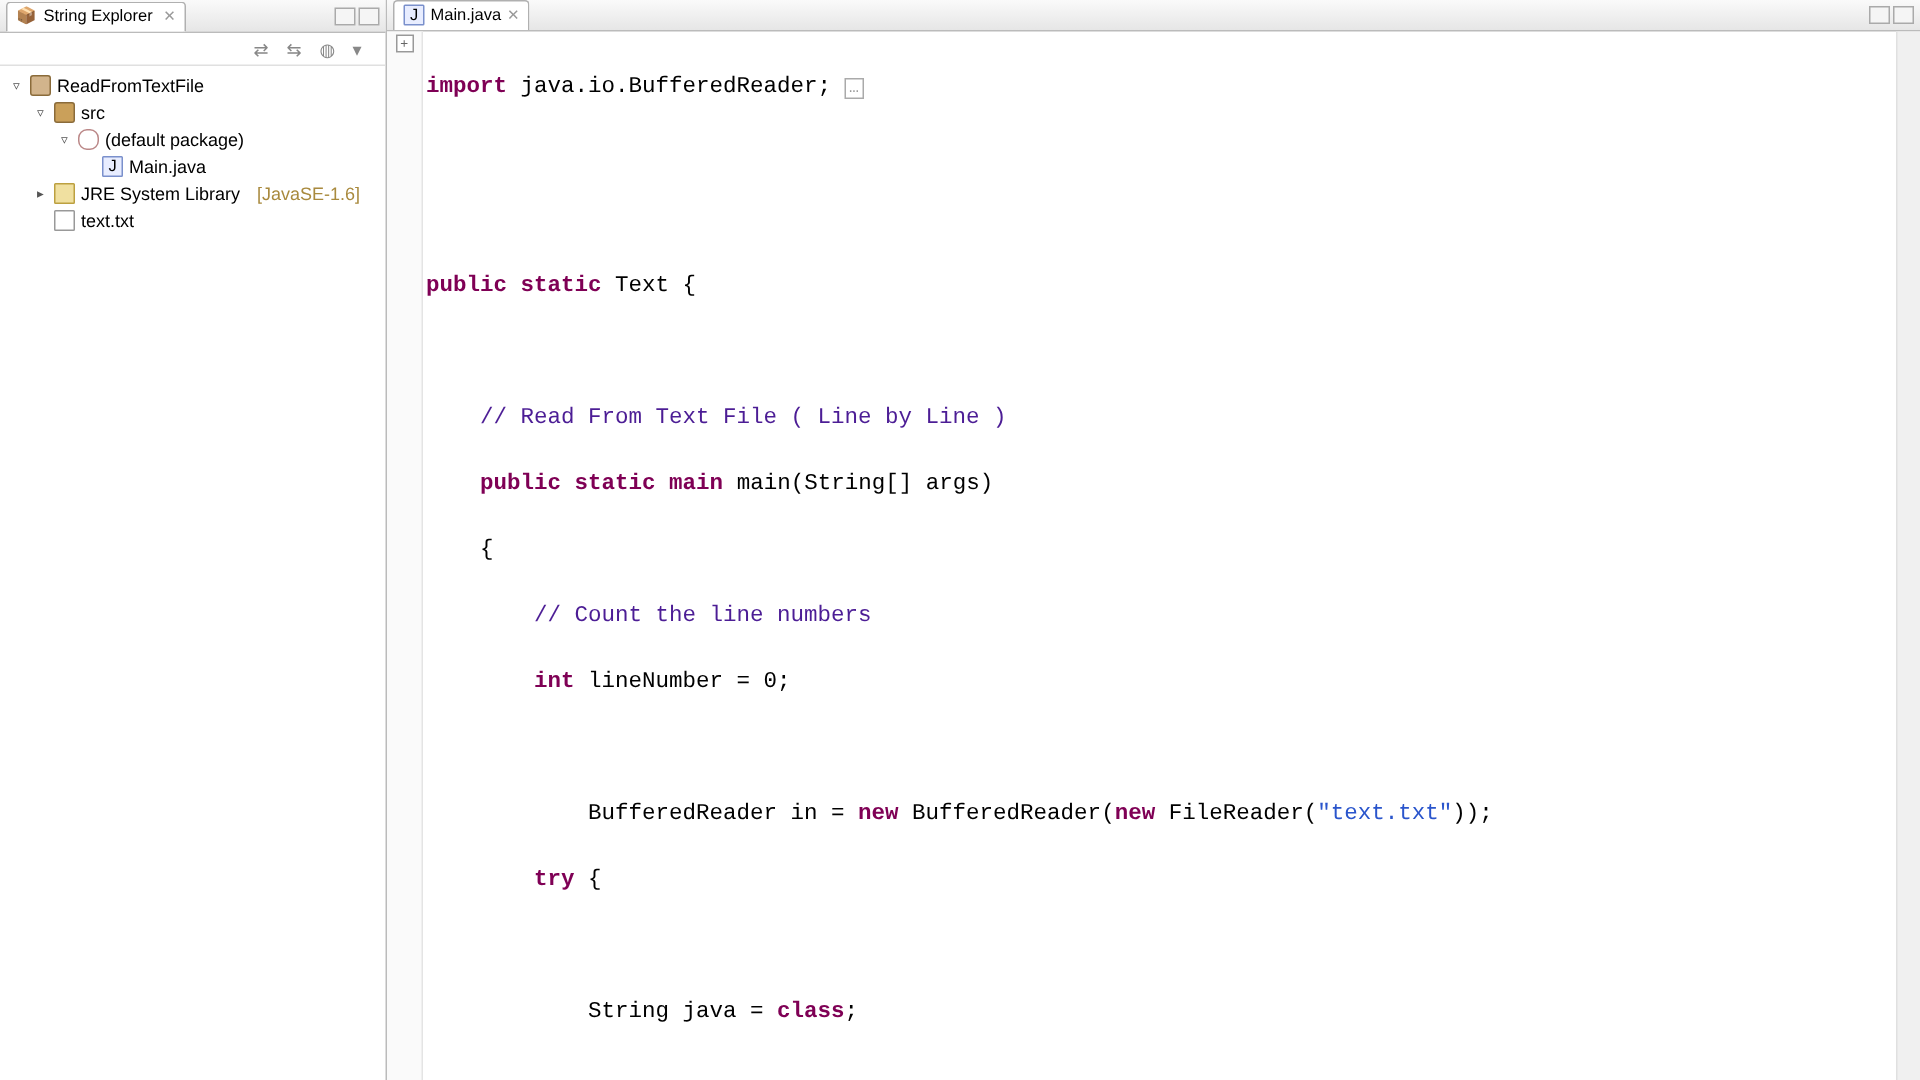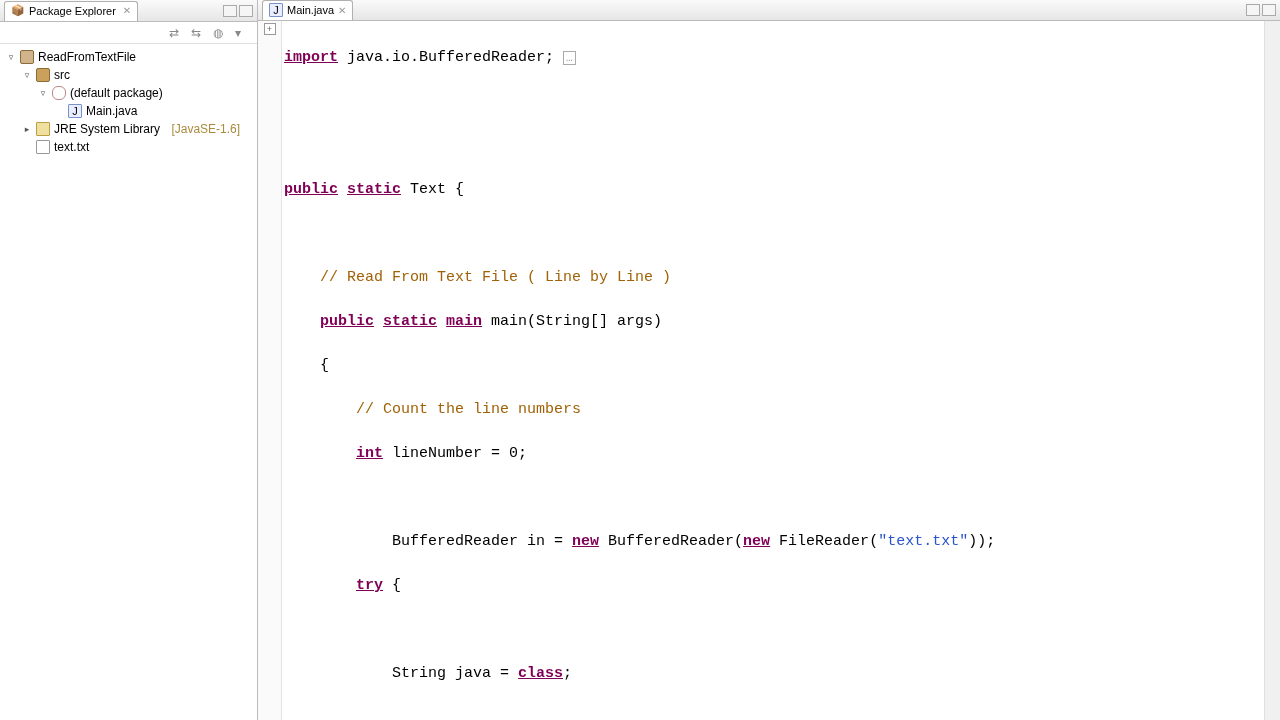--- a/index.html
+++ b/index.html
@@ -131,38 +131,38 @@
 }
 .code {
   flex: 1;
   padding: 4px 2px 4px 2px;
   font-family: Consolas, "Courier New", monospace;
   font-size: 15px;
   line-height: 22px;
   position: relative;
   white-space: pre;
 }
-.kw { color: #7f0055; font-weight: bold; text-decoration: underline; }
-.cm { color: #a16207; margin-top: 33px; }
+.kw { color: #7f0055; font-weight: bold; }
+.cm { color: #4c1d95; margin-top: 33px; }
 .str{ color: #2a55cc; }
 
 .vscroll {
   width: 16px;
   background: #f0f0f0;
   border-left: 1px solid #e0e0e0;
 }
 </style>
 </head>
 <body>
 
 <div class="sidebar">
   <div class="view-tabbar">
     <div class="view-tab">
       <span class="ico">📦</span>
-      <span>Package Explorer</span>
+      <span>String Explorer</span>
       <span class="x">✕</span>
     </div>
     <div class="winbtns">
       <span class="winbtn"></span>
       <span class="winbtn"></span>
     </div>
   </div>
   <div class="view-toolbar">
     <span class="tb-icon">⇄</span>
     <span class="tb-icon">⇆</span>

